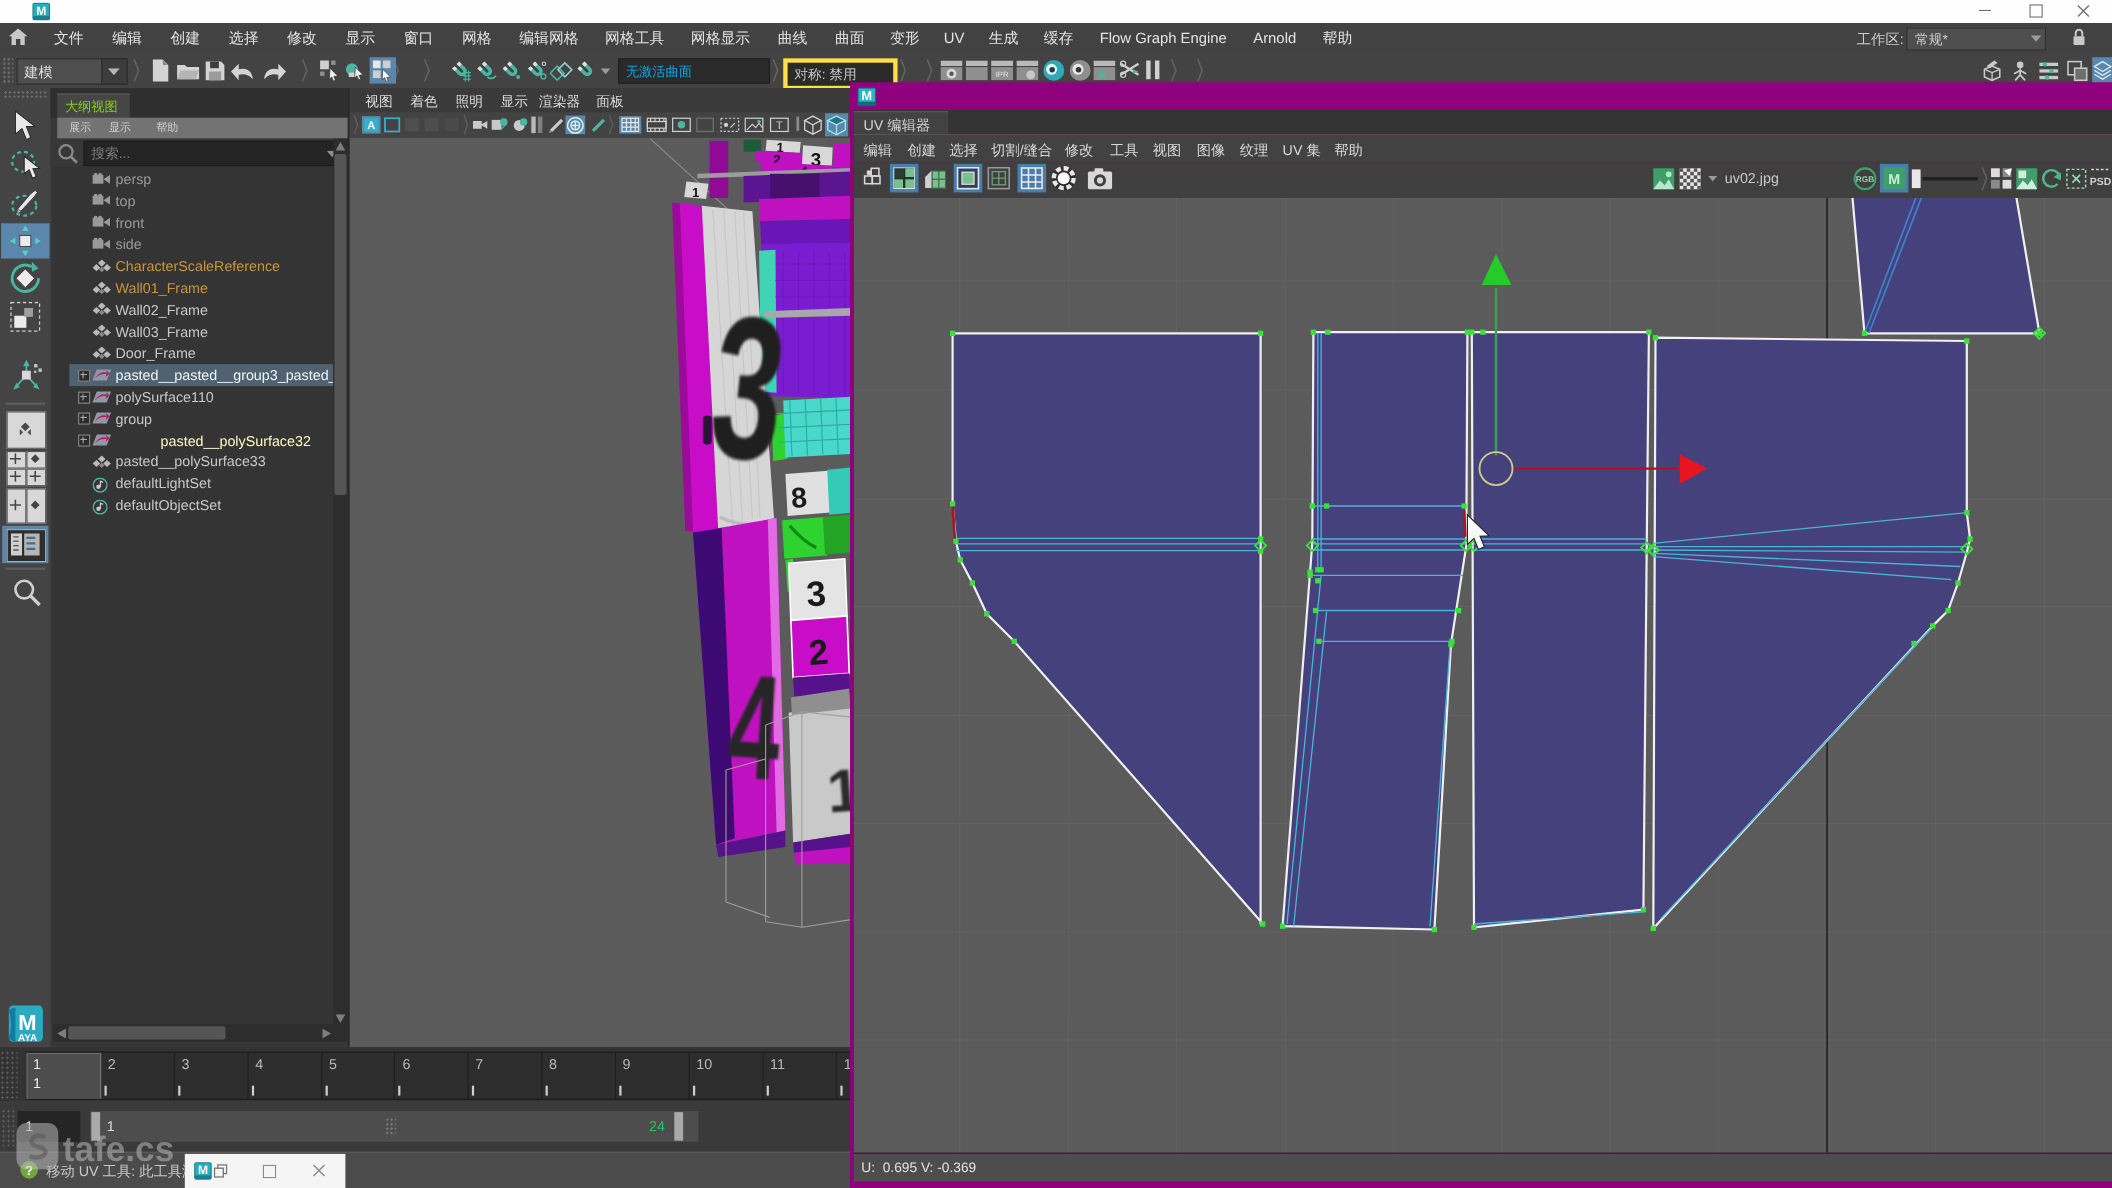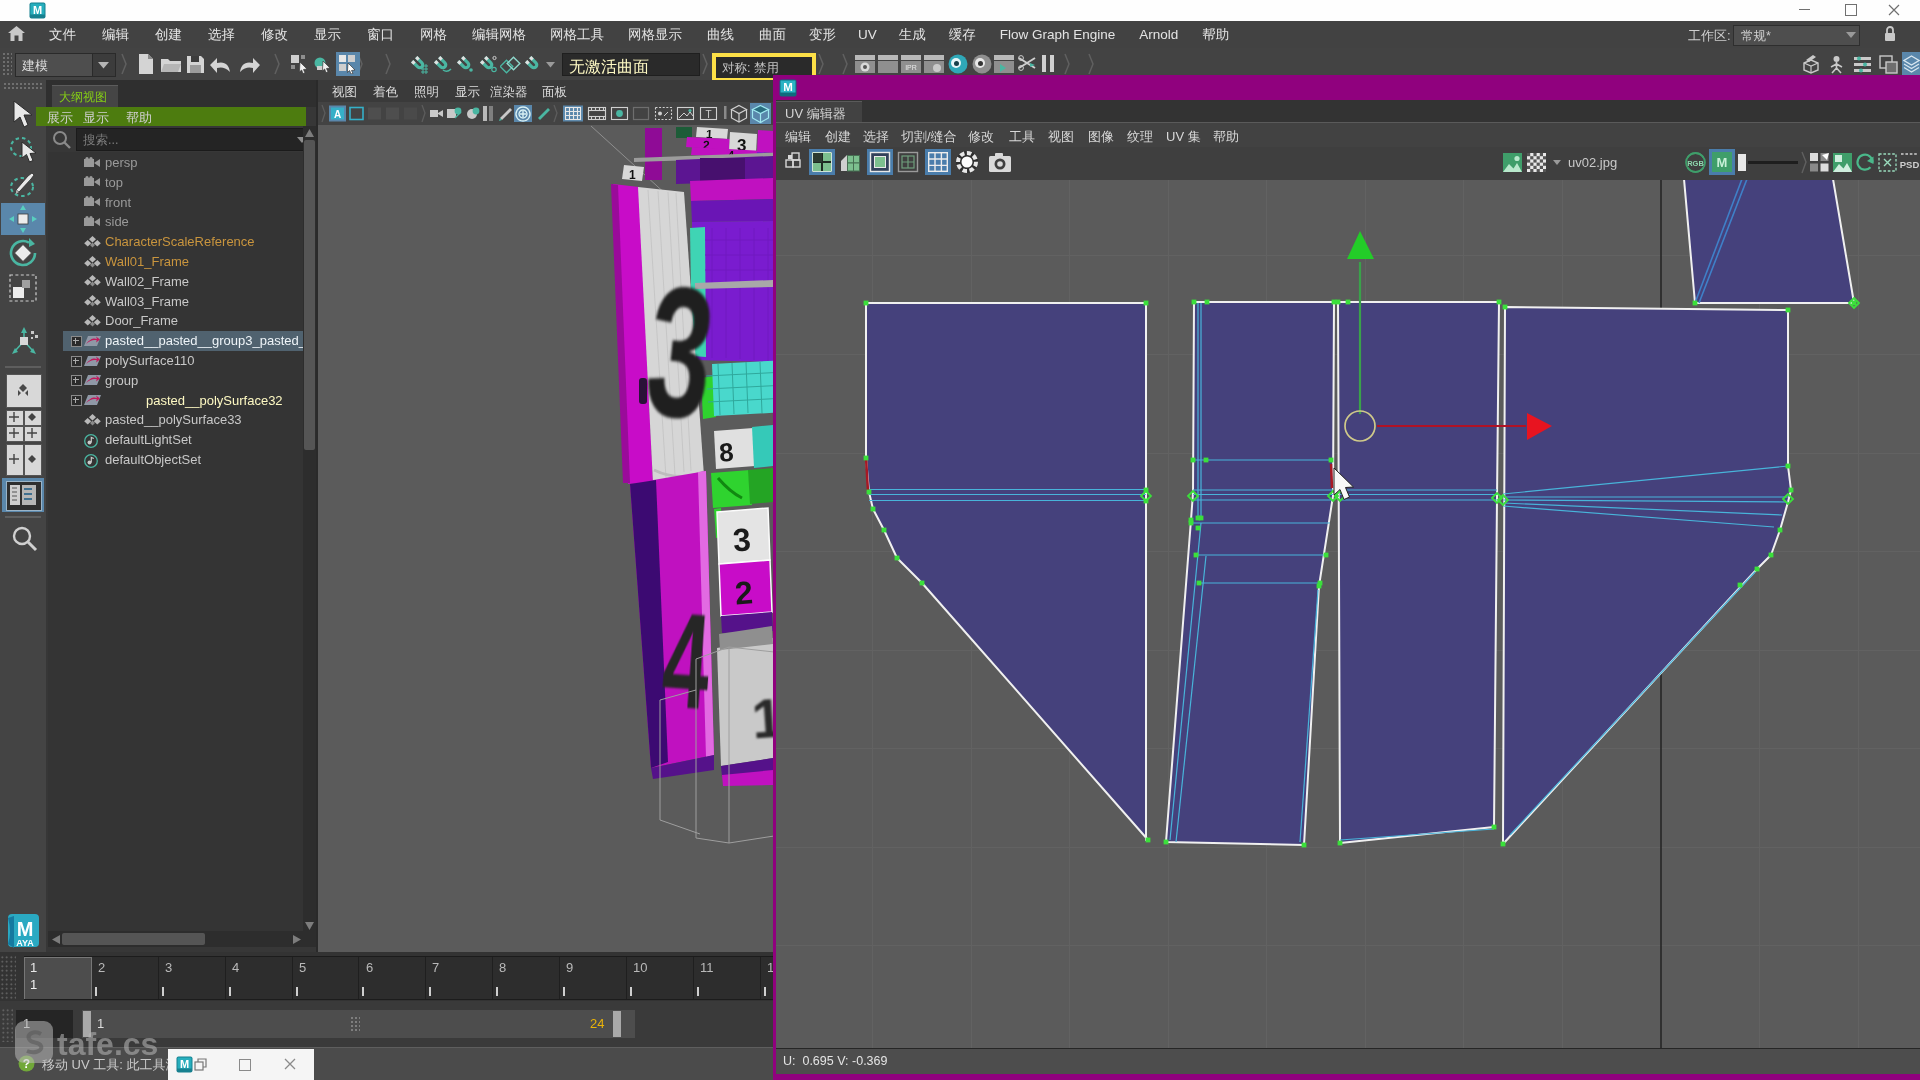--- a/index.html
+++ b/index.html
@@ -184,21 +184,21 @@
           <path d="M6,3 h3.2 v8 a1.3,1.3 0 0 0 2.6,0 V3 H15 v8 a4.5,4.5 0 0 1 -9,0 Z" fill="#4ab6a2"></path>
           <rect x="6" y="3" width="3.2" height="3.4" fill="#e0e0e0"></rect>
           <rect x="11.8" y="3" width="3.2" height="3.4" fill="#e0e0e0"></rect>
         </g>
       </svg>
 <svg class="abs" style="left:546px;top:62px" width="9" height="6" viewBox="0 0 9 6">
         <path d="M0,0 L9,0 L4.5,5.5 Z" fill="#9a9a9a"></path>
       </svg>
 
 <div class="abs" style="left:562px;top:53px;width:136px;height:21px;background:#2a2a2a;border:1px solid #1f1f1f;">
-  <div class="abs" style="left:6px;top:3px;font-size:16px;color:#fef9c3;font-family:Liberation Mono, monospace;">无激活曲面</div>
+  <div class="abs" style="left:6px;top:3px;font-size:12px;color:#0ea5e9;font-family:Liberation Mono, monospace;">无激活曲面</div>
 </div>
 <div class="abs" style="left:712px;top:53px;width:96px;height:21px;background:#2a2a2a;border:4px solid #fde047;">
   <div class="abs" style="left:6px;top:3px;font-size:12.5px;color:#c4c4c4;">对称: 禁用</div>
 </div>
 
 <svg class="abs" style="left:855px;top:55px" width="20" height="18" viewBox="0 0 20 18">
         <rect x="0" y="0" width="20" height="5" fill="#b9b9b9"></rect>
         <rect x="0" y="6" width="20" height="12" fill="#8f8f8f"></rect>
         <circle cx="10" cy="12" r="4.5" fill="#d9d9d9"></circle>
         <circle cx="10" cy="12" r="2" fill="#555"></circle>
@@ -373,21 +373,21 @@
   <text x="19" y="34" font-size="9" font-weight="bold" fill="#fff" text-anchor="middle" font-family="Liberation Sans">AYA</text>
 </svg>
 </div>
 
 <div class="abs" style="left:46px;top:80px;width:270px;height:872px;background:#373737;"></div>
 <div id="outliner">
 <div class="abs" style="left:46px;top:80px;width:270px;height:27px;background:#2f2f2f;"></div>
 <div class="abs" style="left:52px;top:85px;width:66px;height:22px;background:#454545;border-top:1px solid #5c5c5c;">
   <div class="abs" style="left:7px;top:3px;font-size:12px;color:#84cc16;white-space:nowrap;">大纲视图</div>
 </div>
-<div class="abs" style="left:36px;top:107px;width:270px;height:19px;background:#4d7c0f;font-size:13px;color:#d0d0d0;">
+<div class="abs" style="left:52px;top:107px;width:270px;height:19px;background:#737373;font-size:10px;color:#d0d0d0;">
   <span class="abs" style="left:11px;top:2px;">展示</span>
         <span class="abs" style="left:47px;top:2px;">显示</span>
         <span class="abs" style="left:90px;top:2px;">帮助</span>
 </div>
 
 <div class="abs" style="left:46px;top:126px;width:270px;height:26px;background:#373737;"></div>
 <svg class="abs" style="left:51px;top:129px" width="21" height="20" viewBox="0 0 21 20">
         <circle cx="9" cy="9" r="6" fill="none" stroke="#8a8a8a" stroke-width="2"></circle>
         <path d="M13,13 L19,19" stroke="#8a8a8a" stroke-width="2.4"></path>
       </svg>
@@ -769,21 +769,21 @@
 
 <div class="abs" style="left:0;top:1001px;width:773px;height:46px;background:#3a3a3a;"></div>
 <div class="abs" style="left:1px;top:1008px;width:12px;height:34px;background-image:radial-gradient(circle,#6e6e6e 0.8px,transparent 1px);background-size:4.5px 4.5px;"></div>
 <div class="abs" style="left:16px;top:1010px;width:57px;height:28px;background:#252525;">
   <div class="abs" style="left:7px;top:6px;font-size:13px;color:#cfcfcf;">1</div>
 </div>
 <div class="abs" style="left:82px;top:1010px;width:553px;height:28px;background:#4d4d4d;"></div>
 <div class="abs" style="left:83px;top:1011px;width:8px;height:26px;background:#a9a9a9;"></div>
 <div class="abs" style="left:97px;top:1016px;font-size:13px;color:#dcdcdc;">1</div>
 <div class="abs" style="left:350px;top:1016px;width:10px;height:17px;background-image:radial-gradient(circle,#7e7e7e 0.8px,transparent 1px);background-size:4px 4px;"></div>
-<div class="abs" style="left:590px;top:1016px;font-size:13px;color:#eab308;">24</div>
+<div class="abs" style="left:590px;top:1016px;font-size:13px;color:#22c55e;">24</div>
 <div class="abs" style="left:613px;top:1011px;width:8px;height:26px;background:#a9a9a9;"></div>
 
 <div class="abs" style="left:0;top:1047px;width:773px;height:33px;background:#4b4b4b;border-top:1px solid #5e5e5e;"></div>
 <svg class="abs" style="left:18px;top:1055px" width="17" height="17" viewBox="0 0 17 17">
         <circle cx="8.5" cy="8.5" r="8" fill="#71a839"></circle>
         <text x="8.5" y="13" font-size="12" font-weight="bold" fill="#fff" text-anchor="middle" font-family="Liberation Sans">?</text>
       </svg>
 <div class="abs" style="left:42px;top:1056px;font-size:13px;color:#c9c9c9;white-space:nowrap;width:126px;overflow:hidden;">移动 UV 工具: 此工具没有选</div>
 
 <div class="abs" style="left:15px;top:1021px;width:38px;height:42px;background:rgba(185,185,185,0.55);border-radius:9px;"></div>

